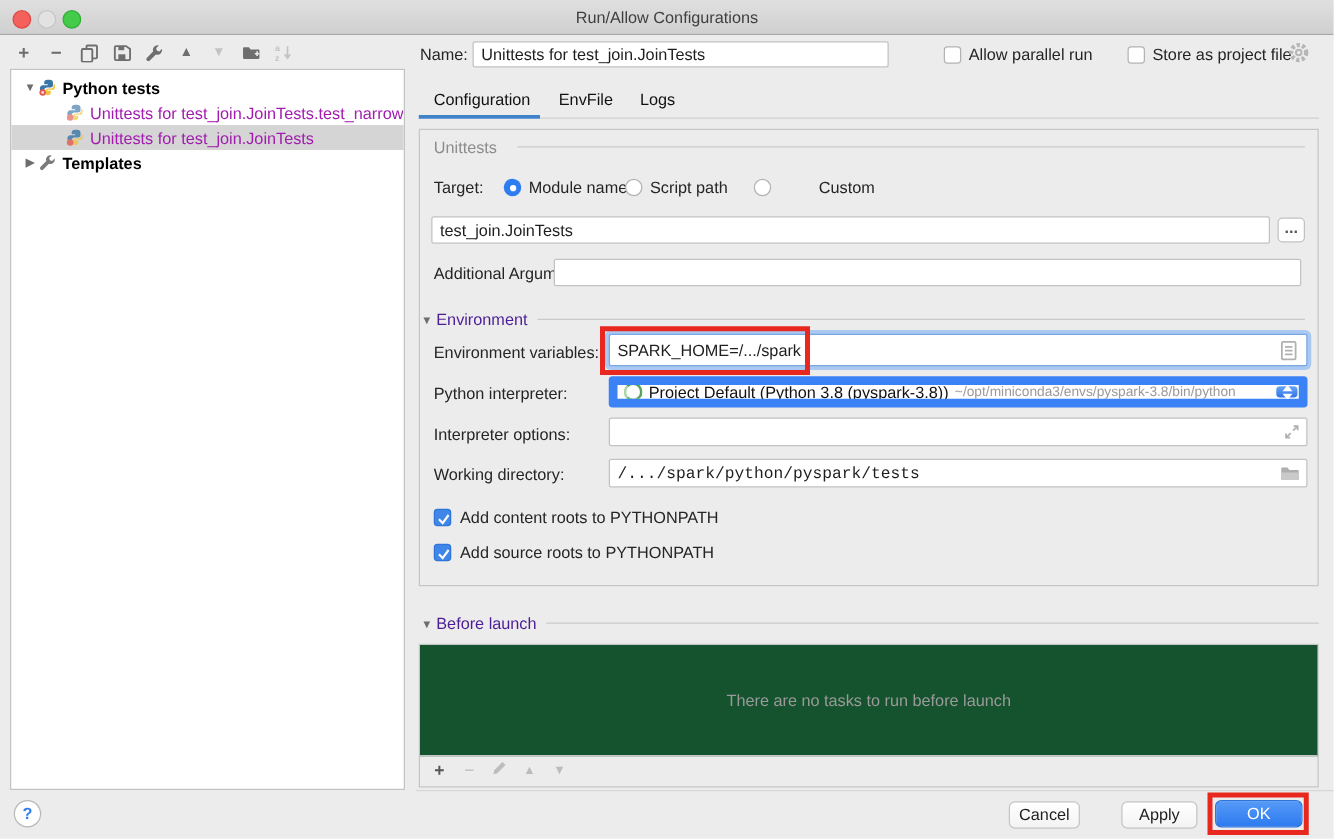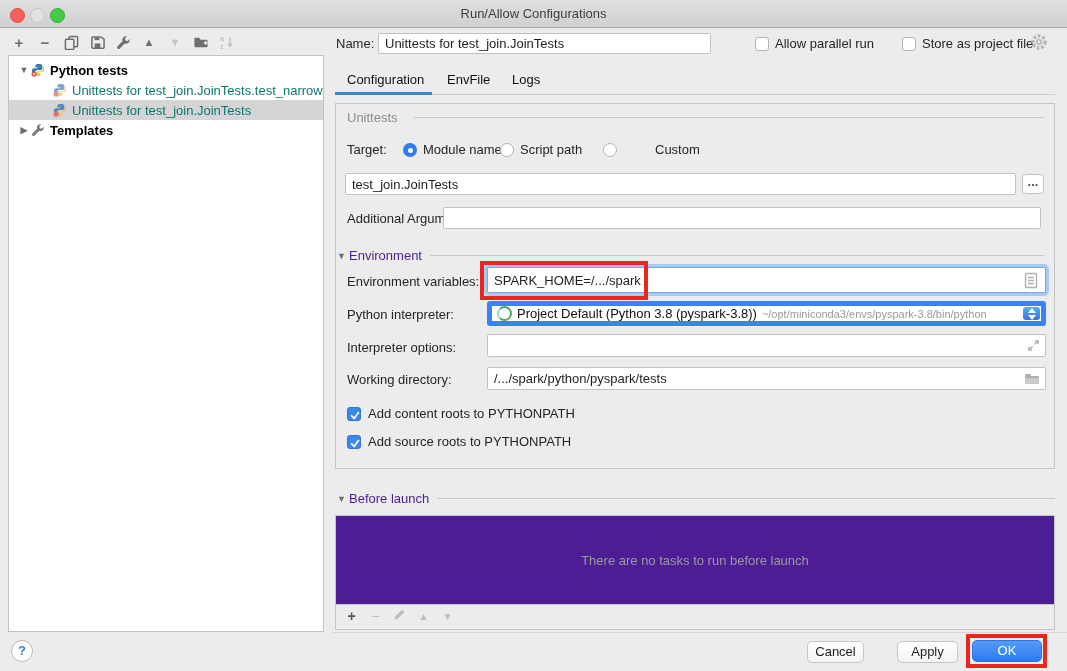--- a/index.html
+++ b/index.html
@@ -20,21 +20,21 @@
   .ltb.dis{color:#c3c3c3;}
   .tri{font-size:11px;font-weight:normal;}
   
   .treebox{position:absolute;left:8px;top:55px;width:314px;height:575px;background:#fff;
            border:1px solid #c3c3c3;overflow:hidden;}
   .trow{height:20px;display:flex;align-items:center;white-space:nowrap;overflow:hidden;}
   .trow .arr{width:14px;text-align:center;font-size:9px;color:#6e6e6e;flex:0 0 14px;}
   .trow .ticon{width:14px;height:14px;flex:0 0 14px;margin-right:5px;}
   .trow.bold{font-weight:bold;color:#000;}
   .trow.sel{background:#d5d5d5;}
-  .trow.child{padding-left:44px;color:#0f766e;}
+  .trow.child{padding-left:44px;color:#a21caf;}
   .trow.root{padding-left:8px;margin-top:4px;}
   
   .lbl{position:absolute;height:16px;line-height:16px;color:#252525;}
   .fld{position:absolute;background:#fff;border:1px solid #c2c2c2;border-radius:2px;
        font-family:"Liberation Sans",sans-serif;font-size:13px;color:#1e1e1e;padding:0 6px;box-sizing:border-box;}
   input.fld{outline:none;}
   .chk{position:absolute;width:14px;height:14px;border:1px solid #b3b3b3;border-radius:3px;
        background:#fff;box-sizing:border-box;}
   .chk.on{background:#3e86e8;border-color:#2f74d8;}
   .chk svg{position:absolute;left:1px;top:1px;}
@@ -49,37 +49,37 @@
   .tab-line{position:absolute;left:432px;top:94px;width:623px;height:1px;background:#cfcfcf;}
   
   .panel{position:absolute;left:335px;top:103px;width:720px;height:366px;
          border:1px solid #c6c6c6;box-sizing:border-box;}
   .sect{position:absolute;display:flex;align-items:center;}
   .sect .sarr{font-size:9px;color:#6e6e6e;width:10px;}
   .sect .stxt{margin:0 8px 0 2px;color:#4c1d95;}
   .sect .stxt.gray{color:#8c8c8c;margin-left:0;}
   .sect .rule{flex:1;height:1px;background:#c9c9c9;}
   
-  .combo{position:absolute;background:#fff;border:5px solid #3b82f6;border-radius:3px;
+  .combo{position:absolute;background:#fff;border:7px solid #3b82f6;border-radius:3px;
          box-sizing:border-box;display:flex;align-items:center;padding:0 20px 0 5px;overflow:hidden;white-space:nowrap;}
   .pyring{width:11px;height:11px;border-radius:50%;border:2px solid #57a55b;border-left-color:#a9d5ab;
           flex:0 0 11px;margin-right:5px;}
   .combo .main{color:#111;}
   .combo .path{color:#9a9a9a;font-size:11px;margin-left:5px;}
   .stepper{position:absolute;right:1px;top:1px;bottom:1px;width:17px;border-radius:3px;
            background:linear-gradient(#66a7f6,#3273e8);display:flex;flex-direction:column;
            align-items:center;justify-content:center;gap:2px;}
   .stepper .up{width:0;height:0;border-left:4px solid transparent;border-right:4px solid transparent;
                border-bottom:5px solid #fff;}
   .stepper .dn{width:0;height:0;border-left:4px solid transparent;border-right:4px solid transparent;
                border-top:5px solid #fff;}
   
   .bl-box{position:absolute;left:335px;top:515px;width:720px;height:115px;
           border:1px solid #c6c6c6;box-sizing:border-box;background:#ececec;}
-  .bl-list{position:absolute;left:0;top:0;right:0;height:88px;background:#4c1d95;
+  .bl-list{position:absolute;left:0;top:0;right:0;height:88px;background:#14532d;
            border-bottom:1px solid #c6c6c6;display:flex;align-items:center;justify-content:center;}
   .bl-empty{color:#9a9a9a;}
   .bl-tb{position:absolute;left:0;bottom:0;right:0;height:26px;display:flex;align-items:center;padding-left:8px;gap:9px;}
   .bl-ic{width:15px;text-align:center;font-size:14px;font-weight:bold;color:#555;}
   .bl-ic.dis{color:#bcbcbc;font-weight:normal;}
   
   .footline{position:absolute;left:333px;top:632px;width:734px;height:1px;background:#d6d6d6;}
   .help{position:absolute;left:11px;top:640px;width:22px;height:22px;border-radius:50%;background:#fff;
         border:1px solid #b9b9b9;box-sizing:border-box;text-align:center;line-height:20px;
         color:#2f7cf2;font-weight:bold;}
@@ -254,21 +254,21 @@
 
   <div class="lbl" style="left:347px;top:340px;">Interpreter options:</div>
   <input class="fld" style="left: 487px; top: 334px; width: 559px; height: 23px; padding-right: 24px;">
   <div class="icn" style="left:1027px;top:339px;">
     <svg width="13" height="13" viewBox="0 0 14 14">
       <path d="M8.5 2h3.5v3.5M12 2L8 6M5.5 12H2V8.5M2 12l4-4" fill="none" stroke="#b0b0b0" stroke-width="1.5"></path>
     </svg>
   </div>
 
   <div class="lbl" style="left:347px;top:372px;">Working directory:</div>
-  <input class="fld" style="left: 487px; top: 367px; width: 559px; height: 23px; padding-right: 34px;" value="/.../spark/python/pyspark/tests">
+  <input class="fld" style="left: 487px; top: 367px; width: 559px; height: 23px; padding-right: 34px; font-family: Liberation Mono, monospace;" value="/.../spark/python/pyspark/tests">
   <div class="icn" style="left:1024px;top:372px;">
     <svg width="16" height="14" viewBox="0 0 16 14">
       <path d="M1 3c0-.6.4-1 1-1h4l1.5 2H14c.6 0 1 .4 1 1v6c0 .6-.4 1-1 1H2c-.6 0-1-.4-1-1V3z" fill="#aeaeae"></path>
       <path d="M1 6h14v5c0 .6-.4 1-1 1H2c-.6 0-1-.4-1-1V6z" fill="#c9c9c9"></path>
     </svg>
   </div>
 
   <div class="chk on" style="left:347px;top:407px;">
     <svg width="12" height="12" viewBox="0 0 14 14">
         <polyline points="2.5,7.5 6,11 11.5,3.5" fill="none" stroke="#fff" stroke-width="2"></polyline>

